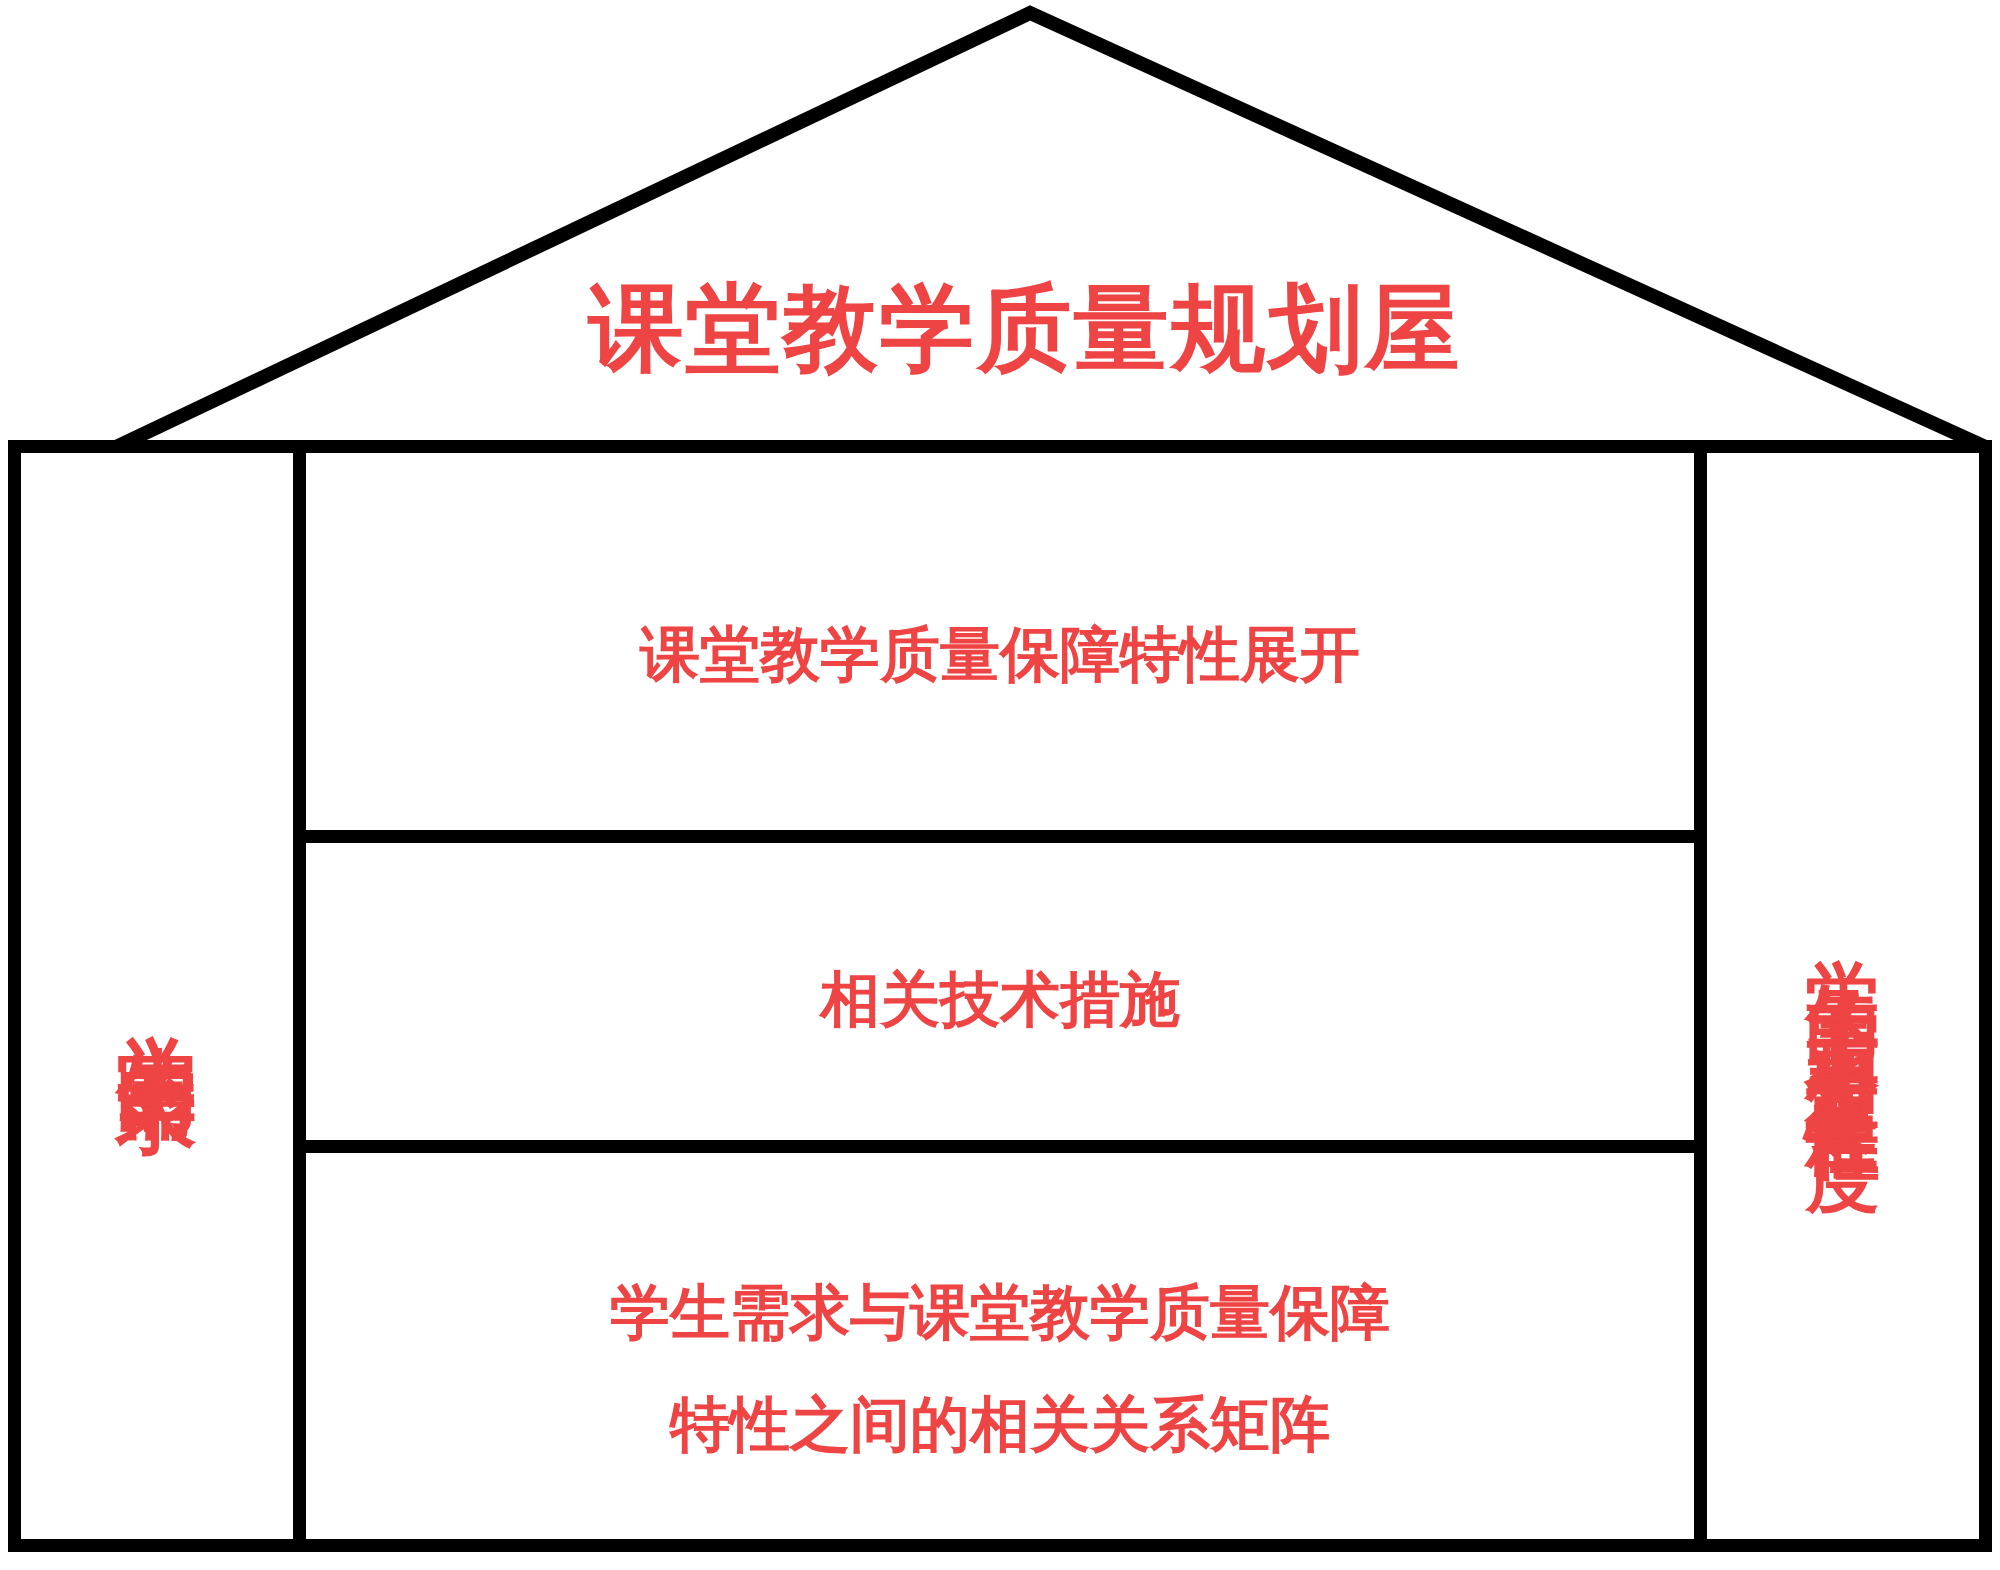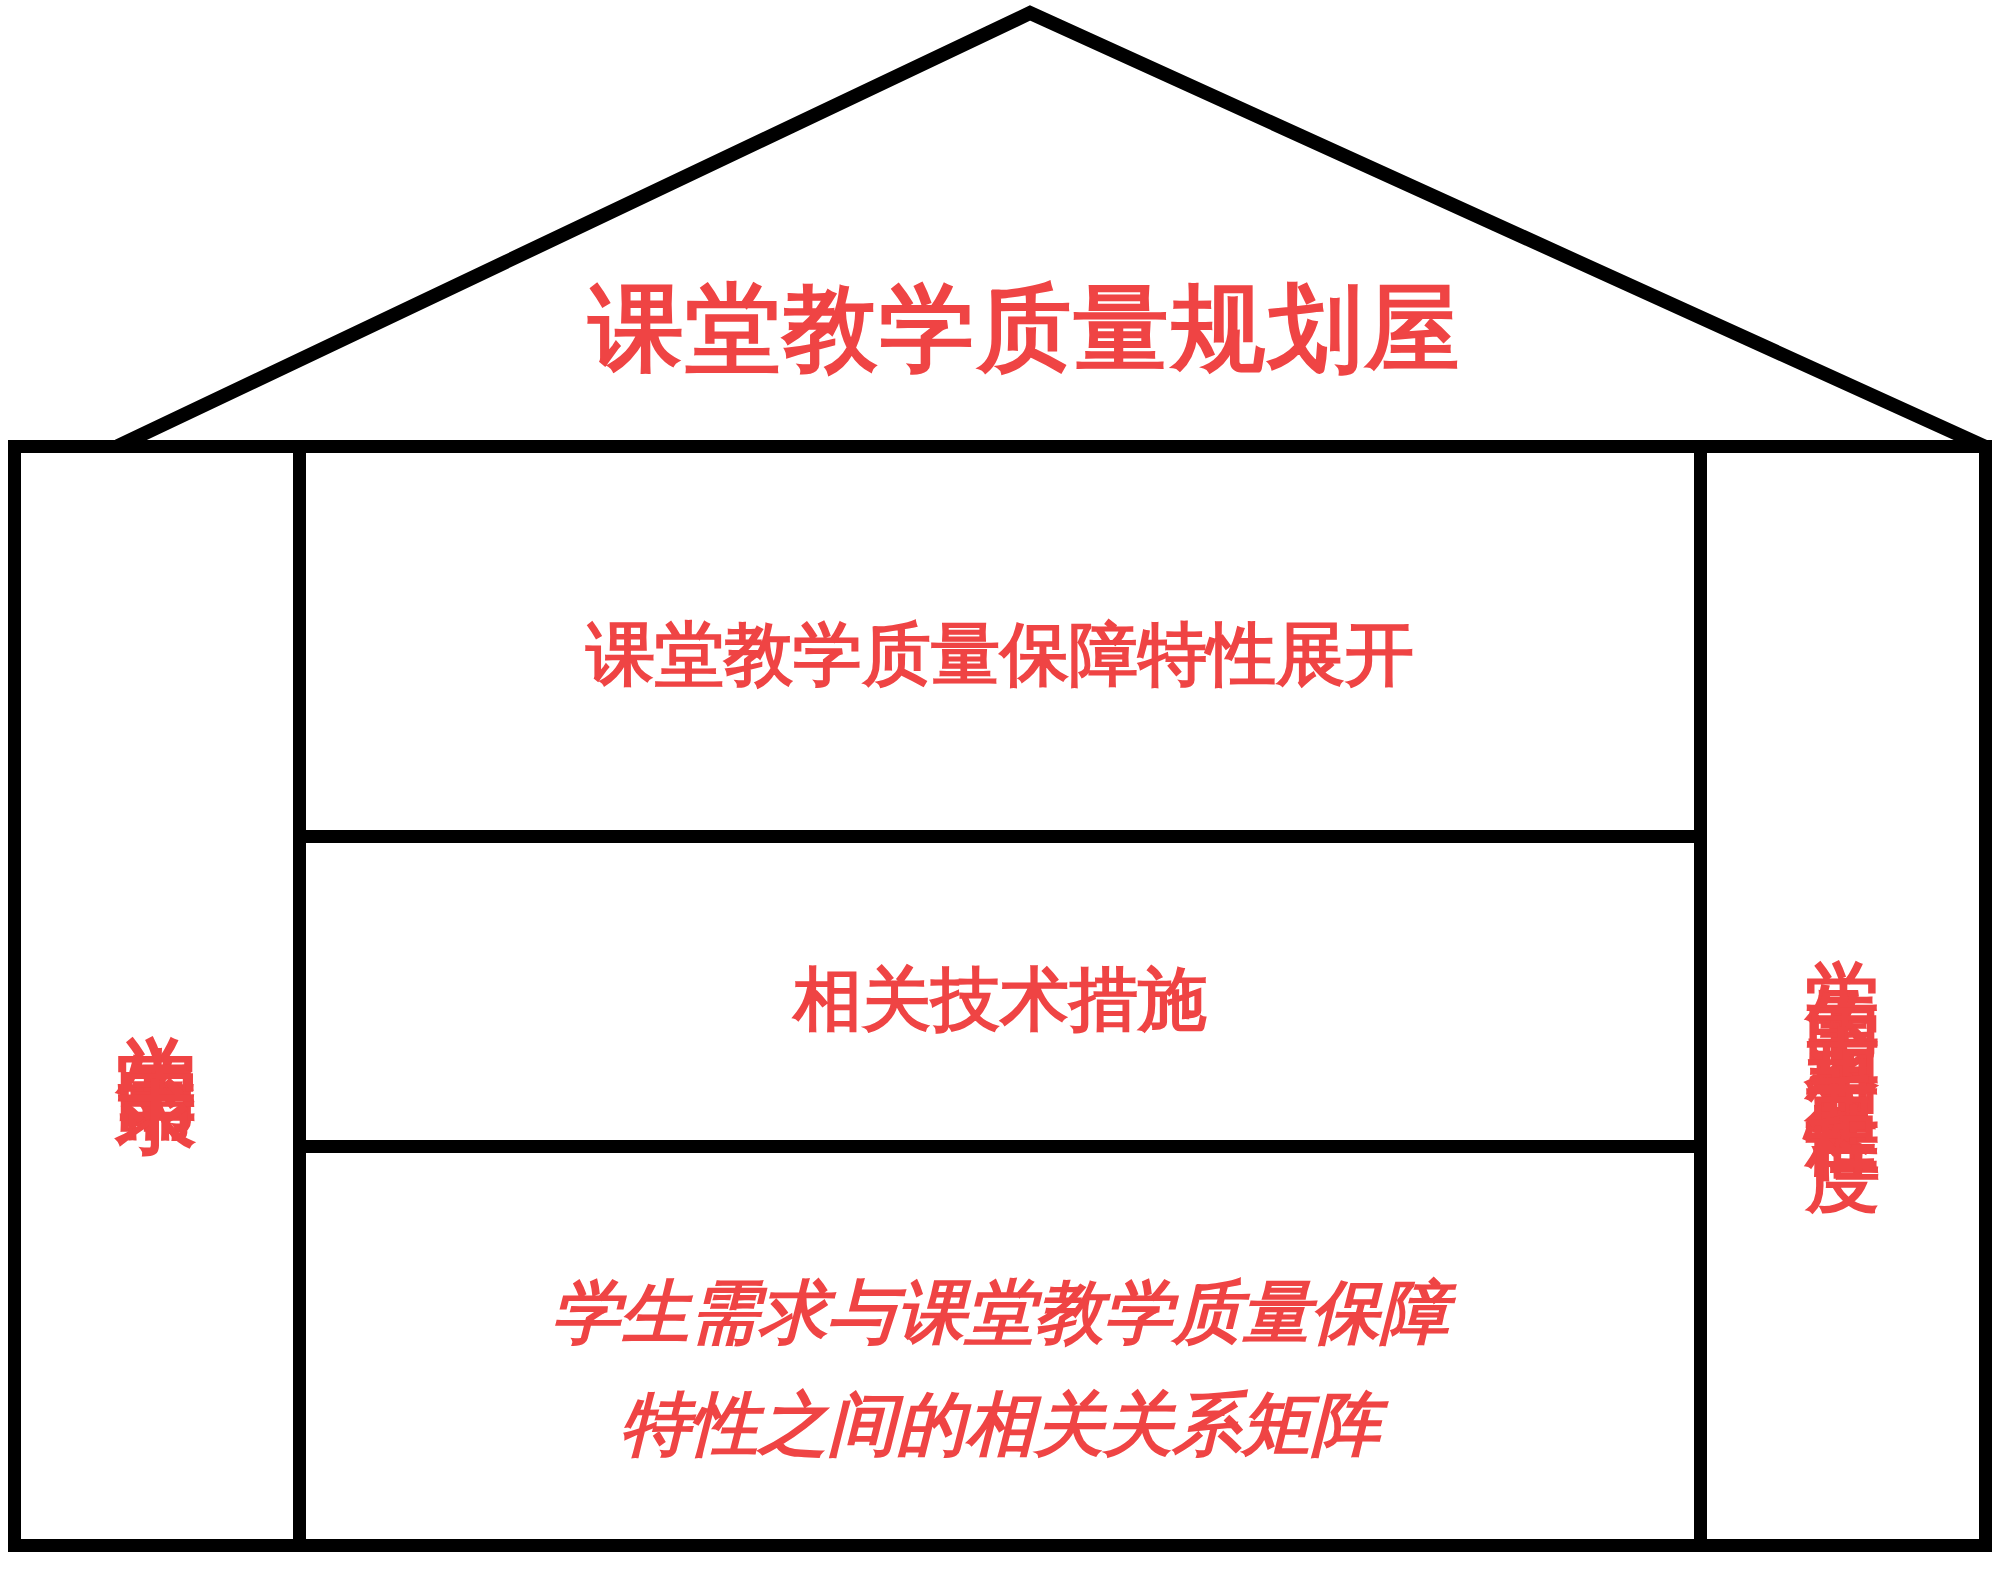--- a/index.html
+++ b/index.html
@@ -94,27 +94,27 @@
   .row-cell {
     position: absolute;
     left: 306px;
     width: 1388px;
     display: flex;
     flex-direction: column;
     align-items: center;
     justify-content: center;
     text-align: right;
     font-weight: 700;
-    font-size: 69px;
+    font-size: 60px;
     line-height: 112px;
     white-space: nowrap;
   }
   #row-1 { top: 453px;  height: 377px; padding-top: 26px; box-sizing: border-box; }
   #row-2 { top: 843px;  height: 297px; padding-top: 16px; box-sizing: border-box; }
-  #row-3 { top: 1153px; height: 386px; padding-top: 46px; box-sizing: border-box; font-style: italic; }
+  #row-3 { top: 1153px; height: 386px; padding-top: 46px; box-sizing: border-box; }
 </style>
 </head>
 <body>
 
 <div id="canvas">
 
   <svg id="roof-svg" viewBox="0 0 2000 470" xmlns="http://www.w3.org/2000/svg">
     <polyline points="118,446 1030,13 1988,448" fill="none" stroke="#000000" stroke-width="14" stroke-linejoin="miter" stroke-miterlimit="20"></polyline>
   </svg>
 

